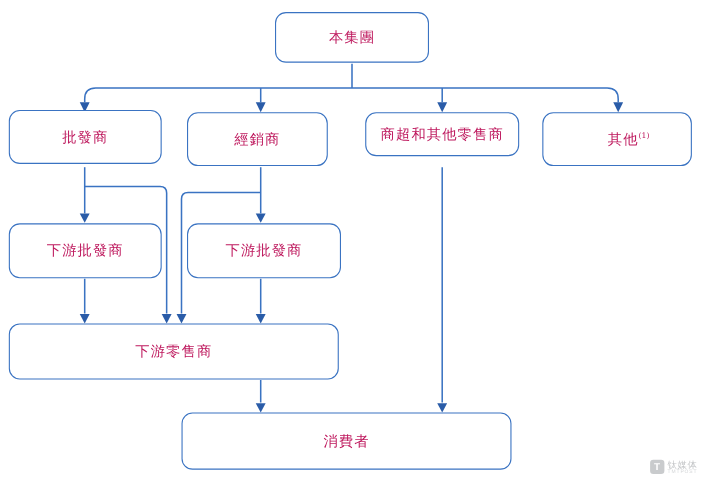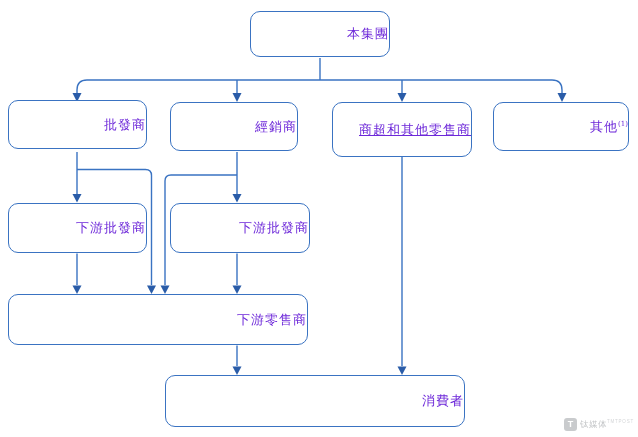--- a/index.html
+++ b/index.html
@@ -10,49 +10,49 @@
     overflow:hidden;
     font-family:"DejaVu Serif","Liberation Serif",serif;
   }
   .wires{position:absolute;left:0;top:0;width:638px;height:437px;}
   .node{
     position:absolute;
     box-sizing:border-box;
     border:1.5px solid #3a73c2;
     border-radius:10px;
     background:#ffffff;
-    display:flex;align-items:center;justify-content:flex-end;
-    color:#6d28d9;
+    display:flex;align-items:center;justify-content:center;
+    color:#be185d;
     font-size:13px;
     letter-spacing:1px;
     text-align:center;
   }
   .node sup{font-size:7px;letter-spacing:0;line-height:0;vertical-align:super;}
   .n-group      {left:250px;top:11px; width:140px;height:46px;}
   .n-wholesaler {left:8px;  top:100px;width:139px;height:49px;}
   .n-distributor{left:170px;top:102px;width:128px;height:49px;}
-  .n-supermkt   {left:332px;top:102px;width:140px;height:55px;text-decoration:underline;}
+  .n-supermkt   {left:332px;top:102px;width:140px;height:40px;}
   .n-others     {left:493px;top:102px;width:136px;height:49px;padding-left:21px;}
   .n-dswh-l     {left:8px;  top:203px;width:139px;height:50px;}
   .n-dswh-r     {left:170px;top:203px;width:140px;height:50px;}
   .n-dsretail   {left:8px;  top:294px;width:300px;height:51px;}
   .n-consumer   {left:165px;top:375px;width:300px;height:52px;}
   .watermark{
     position:absolute;right:4px;bottom:6px;
     display:flex;align-items:center;gap:3px;
     color:#c4c6c8;
     font-family:"Liberation Sans","DejaVu Sans",sans-serif;
   }
   .wm-icon{
     width:13px;height:13px;border-radius:3px;
     background:#c9cbcd;color:#ffffff;
     display:flex;align-items:center;justify-content:center;
     font-size:9px;font-weight:bold;line-height:1;
   }
-  .wm-text{display:flex;flex-direction:row;line-height:1;}
+  .wm-text{display:flex;flex-direction:column;line-height:1;}
   .wm-cn{font-size:8.5px;letter-spacing:0.5px;}
   .wm-en{font-size:4.5px;letter-spacing:0.8px;color:#d4d6d8;}
 </style>
 </head>
 <body>
 
 <div class="canvas">
 
   <svg class="wires" viewBox="0 0 638 437" xmlns="http://www.w3.org/2000/svg">
     <g stroke="#3a73c2" stroke-width="1.4" fill="none">

